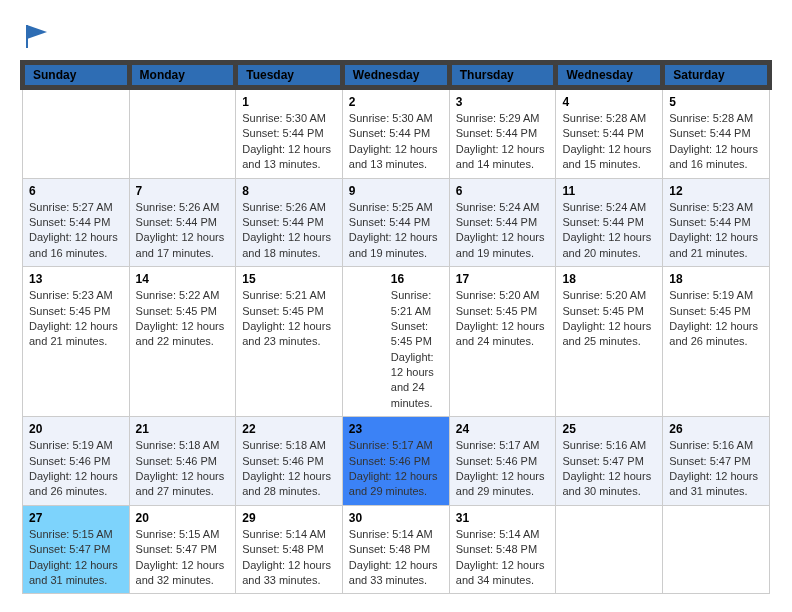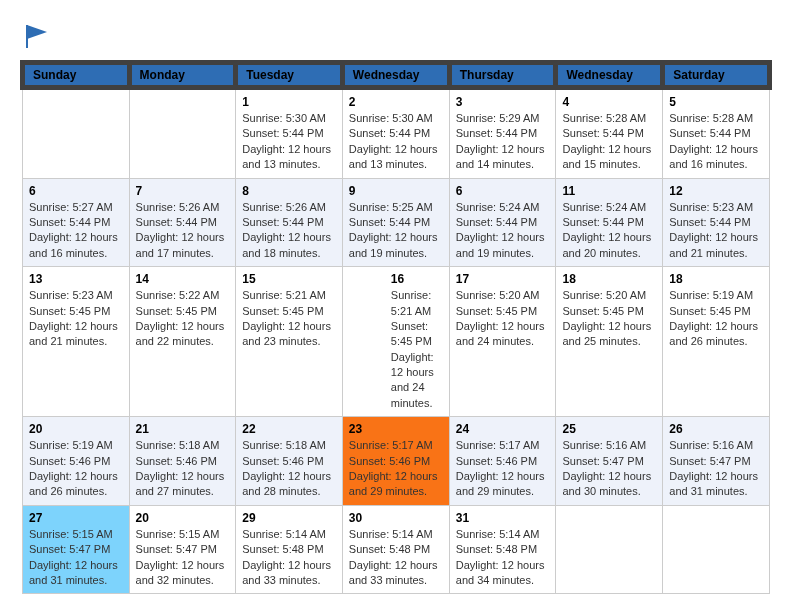--- a/index.html
+++ b/index.html
@@ -209,21 +209,21 @@
           <div class="day-info">Sunrise: 5:19 AM<br>Sunset: 5:46 PM<br>Daylight: 12 hours<br>and 26 minutes.</div>
         </td>
         <td style="background-color: rgb(238, 242, 250);">
           <span class="day-number">21</span>
           <div class="day-info">Sunrise: 5:18 AM<br>Sunset: 5:46 PM<br>Daylight: 12 hours<br>and 27 minutes.</div>
         </td>
         <td style="background-color: rgb(238, 242, 250);">
           <span class="day-number">22</span>
           <div class="day-info">Sunrise: 5:18 AM<br>Sunset: 5:46 PM<br>Daylight: 12 hours<br>and 28 minutes.</div>
         </td>
-        <td style="background-color: #f97316; margin-left: 32px;">
+        <td style="background-color: #3b82f6; margin-left: 32px;">
           <span class="day-number">23</span>
           <div class="day-info">Sunrise: 5:17 AM<br>Sunset: 5:46 PM<br>Daylight: 12 hours<br>and 29 minutes.</div>
         </td>
         <td style="background-color: rgb(238, 242, 250);">
           <span class="day-number">24</span>
           <div class="day-info">Sunrise: 5:17 AM<br>Sunset: 5:46 PM<br>Daylight: 12 hours<br>and 29 minutes.</div>
         </td>
         <td style="background-color: rgb(238, 242, 250);">
           <span class="day-number">25</span>
           <div class="day-info">Sunrise: 5:16 AM<br>Sunset: 5:47 PM<br>Daylight: 12 hours<br>and 30 minutes.</div>

